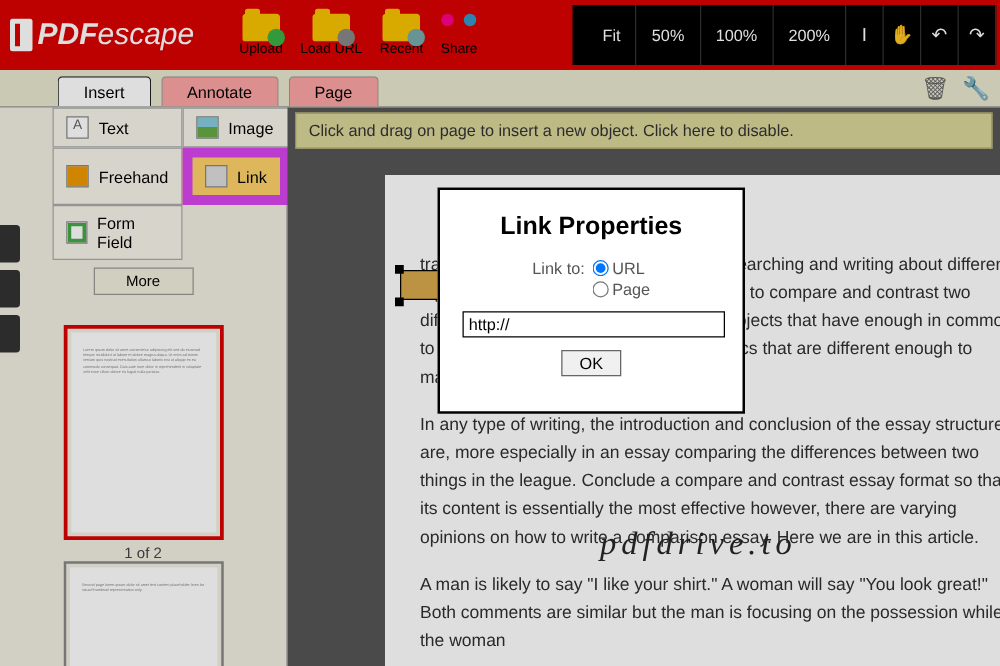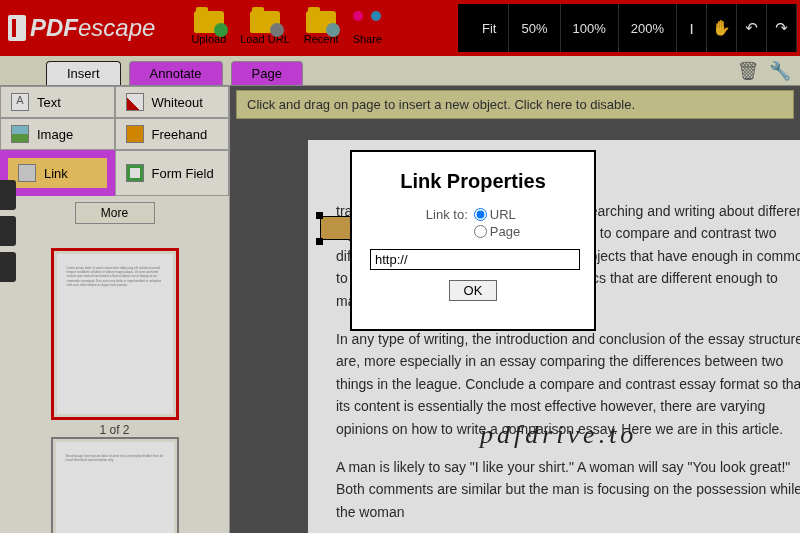--- a/index.html
+++ b/index.html
@@ -24,27 +24,27 @@
   .share-icon::before { background:#f08; left:0; top:0; }
   .share-icon::after { background:#39c; right:0; top:0; }
 
   .zoombar { position:absolute; right:3px; bottom:4px; top:auto; height:48px; background:#000; display:flex; align-items:stretch; font-size:13px;padding-left:12px; }
   .view-label { position:absolute; right:310px; bottom:10px; color:#000; font-size:12px; }
   .zoom-btn { color:#fff; padding:0 12px; display:flex; align-items:center; border-right:1px solid #333; cursor:pointer; }
   .icon-btn { width:30px; display:flex; align-items:center; justify-content:center; color:#fff; border-right:1px solid #333; cursor:pointer; font-size:15px; }
   .hand { color:#d90000; }
 
   .tabs { display:flex; background:#e7e7cf; height:30px; align-items:flex-end; padding-left:6px; gap:8px; border-bottom:1px solid #999; position:relative; }
-  .tab { background:#d946ef; border:1px solid #999; border-bottom:none; padding:4px 20px; font-size:13px; border-radius:4px 4px 0 0; cursor:pointer; }
+  .tab { background:#fca5a5; border:1px solid #999; border-bottom:none; padding:4px 20px; font-size:13px; border-radius:4px 4px 0 0; cursor:pointer; }
   .tab.active { background:#fff; font-weight:400; border-color:#222;margin-left:40px; }
   .tabs-right { position:absolute; right:8px; top:4px; display:flex; gap:10px; color:#666; font-size:18px; }
 
   .workarea { display:flex; height:calc(533px - 56px - 30px); }
   .sidebar { width:230px; background:#f2efe2; border-right:1px solid #aaa; display:flex; flex-direction:column; }
-  .tool-grid { display:grid; grid-template-columns:1fr 1fr; }
+  .tool-grid { display:grid; grid-template-columns:1fr 1fr;margin-left:42px; }
   .tool-btn { display:flex; align-items:center; gap:8px; padding:6px 10px; font-size:13px; border:1px solid #aaa; background:#f7f5ea; cursor:pointer; }
   .tool-btn .ico { width:18px; height:18px; display:inline-block; border:1px solid #888; background:#fff; }
   .ico.text::after{content:"A"; font-size:11px; display:block; text-align:center; color:#666;}
   .ico.whiteout{background:#fff linear-gradient(45deg,#c00 40%,transparent 40%);}
   .ico.image{background:linear-gradient(#8cd 50%,#6a4 50%);}
   .ico.freehand{background:linear-gradient(45deg,#e90,#e90);}
   .ico.link{background:#ddd;}
   .ico.formfield{background:#fff; box-shadow:inset 0 0 0 3px #4a4;}
   .tool-btn.sel { background:#ffd36a; border:8px solid #d946ef; }
   .more-btn { width:80px; margin:6px auto; padding:3px 0; font-size:12px; text-align:center; border:1px solid #999; background:#f0eedd; cursor:pointer; }
@@ -136,24 +136,20 @@
     <span>🔧</span>
   </div>
 </div>
 
 <div class="workarea">
   <div class="sidebar">
     <div class="tool-grid">
       <div class="tool-btn">
           <span class="ico text"></span>
           <span>Text</span>
-        </div>
-      <div class="tool-btn">
-          <span class="ico whiteout"></span>
-          <span>Whiteout</span>
         </div>
       <div class="tool-btn">
           <span class="ico image"></span>
           <span>Image</span>
         </div>
       <div class="tool-btn">
           <span class="ico freehand"></span>
           <span>Freehand</span>
         </div>
       <div class="tool-btn sel">

